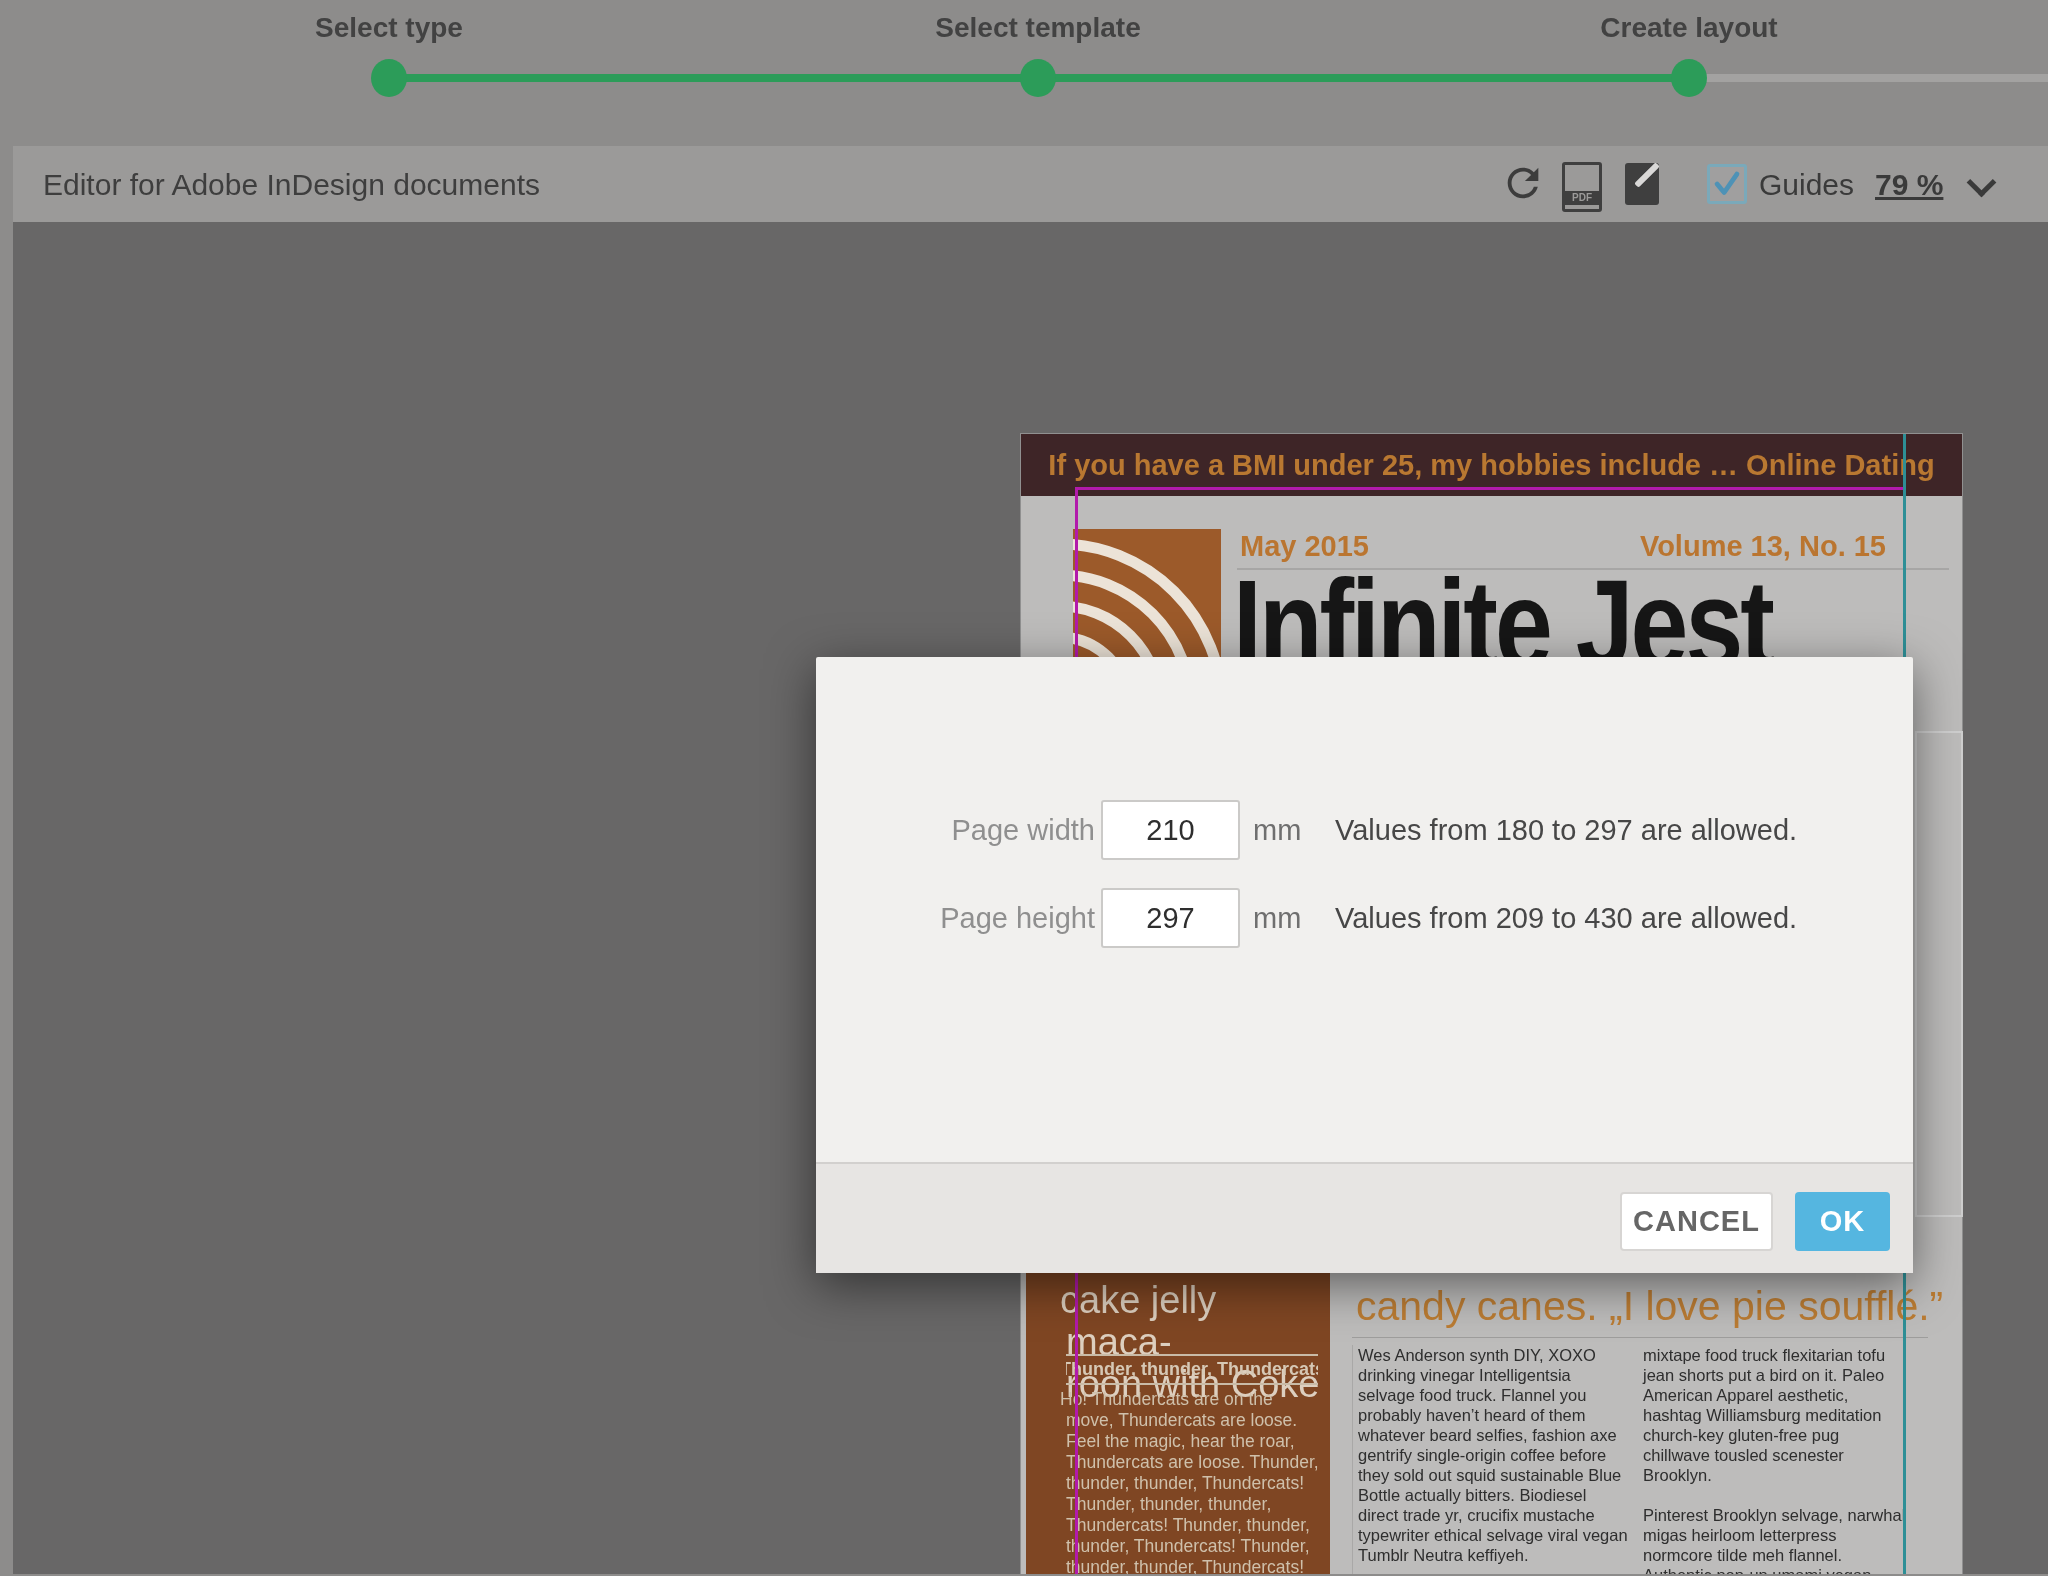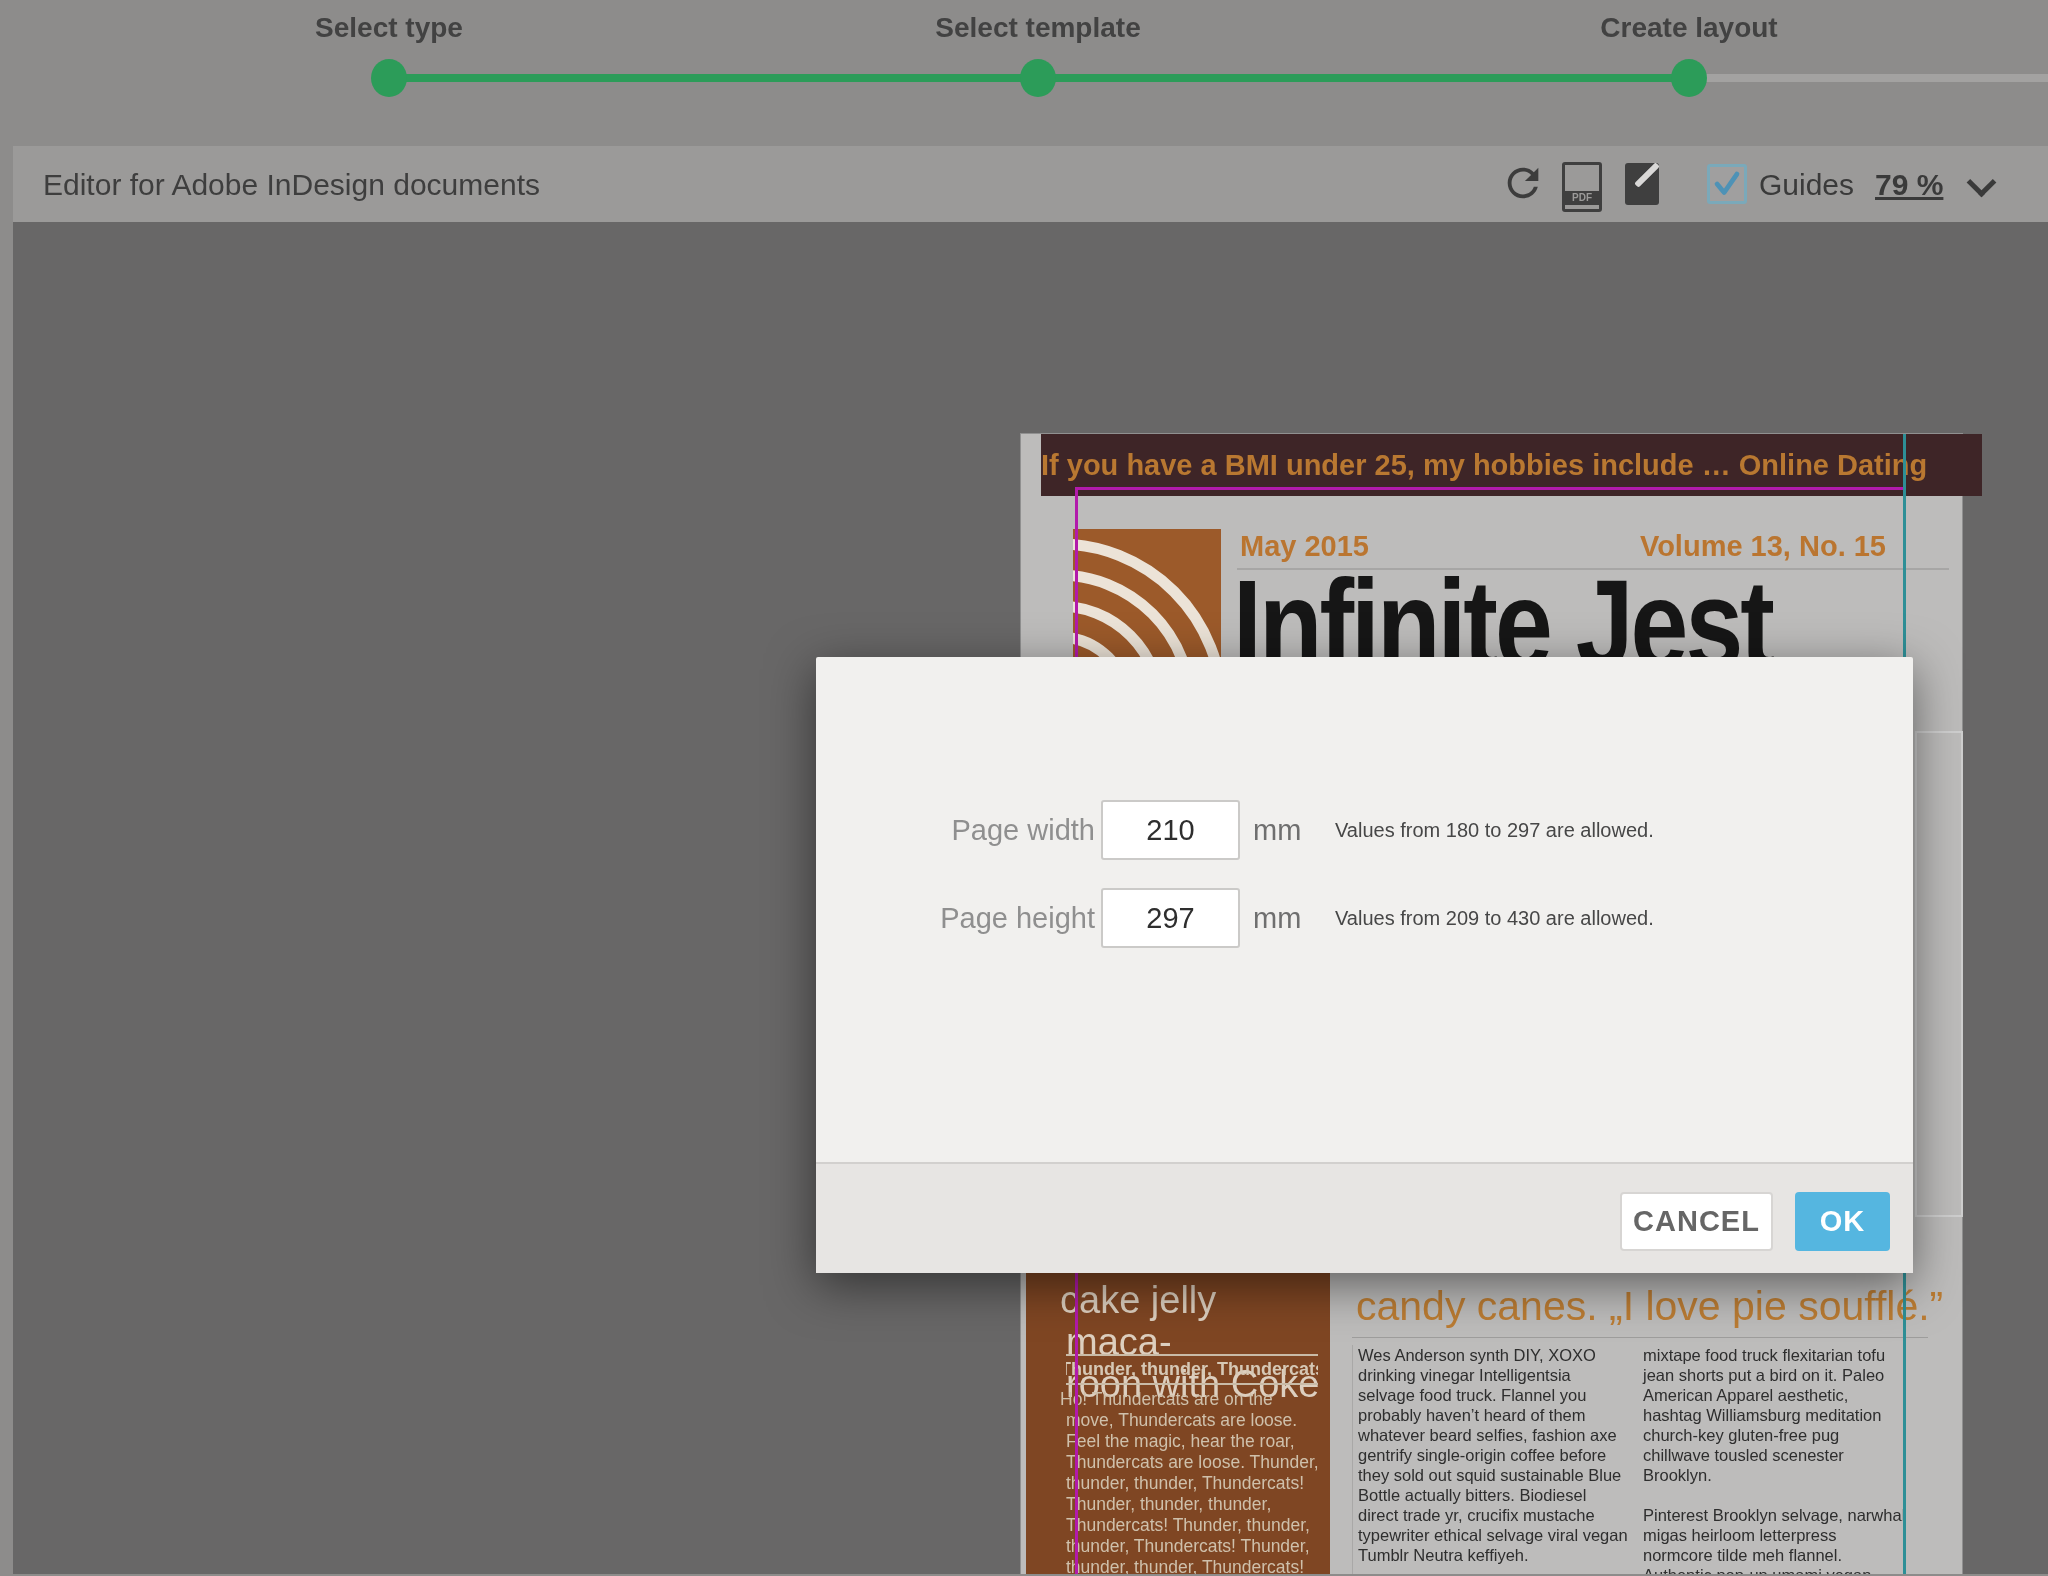--- a/index.html
+++ b/index.html
@@ -27,21 +27,21 @@
 
   .pdf-doc{width:34px;height:44px;border:3px solid #3f3f3f;border-radius:3px;position:relative;background:transparent;}
   .pdf-band{position:absolute;left:-3px;bottom:4px;width:34px;height:14px;background:#3f3f3f;color:#9b9a99;
             font-size:10px;font-weight:bold;text-align:center;line-height:14px;letter-spacing:0;padding:0 3px;}
   .edit-doc{width:34px;height:42px;background:#3f3f3f;border-radius:3px;position:relative;overflow:hidden;}
   .pen{position:absolute;left:7px;top:9px;width:30px;height:6px;background:#d9d8d7;transform:rotate(-45deg);border-radius:2px;}
 
   
   .page{left:1008px;top:212px;width:941px;height:1400px;background:#bdbcbb;box-shadow:0 0 0 1px rgba(220,220,220,.35);}
   .banner{left:0;top:0;width:941px;height:62px;background:#3e2527;color:#b97831;font-weight:bold;font-size:29px;
-          text-align:left;line-height:62px;white-space:nowrap;overflow:hidden;margin-left:20px;}
+          text-align:center;line-height:62px;white-space:nowrap;overflow:hidden;}
   .logo{left:52px;top:95px;width:148px;height:152px;background:#9c5a2a;overflow:hidden;}
   .kicker{font-size:29px;font-weight:bold;color:#ba7530;}
   .mast-rule{left:216px;top:134px;width:712px;height:2px;background:#a7a6a5;}
   .masthead{left:212px;top:118px;font-size:104px;font-weight:bold;color:#161616;letter-spacing:-3px;
             transform:scaleY(1.22);transform-origin:top left;white-space:nowrap;}
 
   .guide-m{background:#b21aab;}
   .guide-c{background:#2e8f96;}
 
   .photo{left:894px;top:297px;width:44px;height:482px;border:2px solid #cfcfcf;
@@ -70,21 +70,21 @@
   .modal{left:816px;top:657px;width:1097px;height:616px;background:#f1f0ee;border-radius:2px;
          box-shadow:0 12px 48px rgba(0,0,0,.5);}
   .modal-header{left:0;top:0;width:1097px;height:96px;background:#5bbfe7;}
   .modal-title{width:1097px;text-align:center;line-height:96px;font-size:43px;color:#ffffff;}
   .modal-close{right:20px;top:18px;width:58px;height:58px;background:#4a9dc4;border-radius:6px;
                color:#ffffff;font-size:34px;font-weight:bold;text-align:center;line-height:58px;cursor:pointer;}
   .frow-label{width:246px;text-align:right;font-size:29px;color:#8f8f8f;line-height:60px;padding-left:33px;}
   .frow-input{left:285px;width:131px;height:54px;border:2px solid #cbcac8;border-radius:3px;background:#ffffff;
               font-size:29px;color:#2e2e2e;text-align:center;font-family:"Liberation Sans",sans-serif;}
   .frow-unit{left:437px;font-size:29px;color:#6f6f6f;line-height:60px;}
-  .frow-hint{left:519px;font-size:20px;color:#474747;line-height:60px;}
+  .frow-hint{left:519px;font-size:29px;color:#474747;line-height:60px;}
   .modal-footer{left:0;top:505px;width:1097px;height:111px;background:#e7e5e3;border-top:2px solid #d2d0ce;box-sizing:border-box;}
   .btn{height:59px;border-radius:4px;font-size:29px;font-weight:bold;text-align:center;line-height:59px;letter-spacing:1px;cursor:pointer;}
   .btn-cancel{right:140px;top:28px;width:153px;background:#ffffff;border:2px solid #d7d5d3;color:#666666;box-sizing:border-box;line-height:55px;}
   .btn-ok{right:23px;top:28px;width:95px;background:#55b6e0;color:#ffffff;}
 </style>
 </head>
 <body>
 
 <div class="stage">
 

